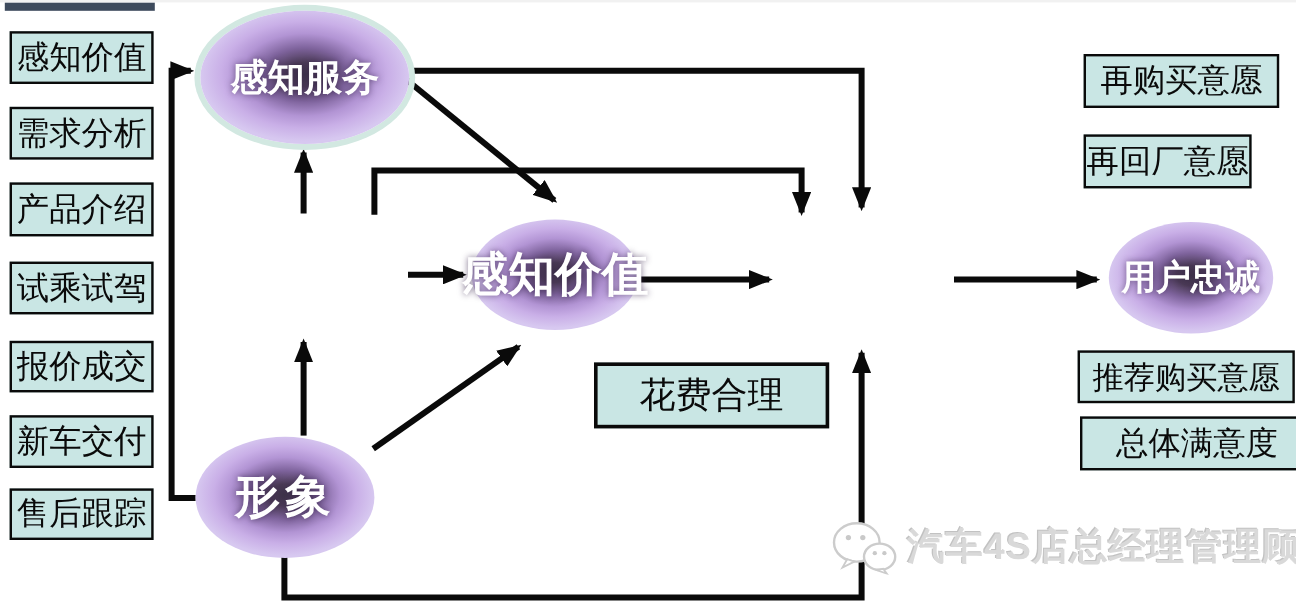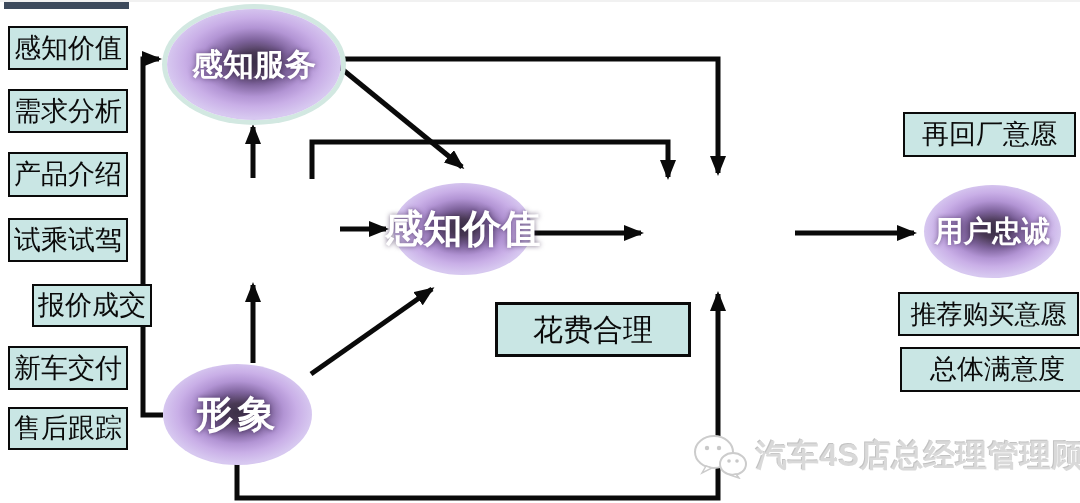--- a/index.html
+++ b/index.html
@@ -64,32 +64,33 @@
       <path d="M534,231 L641,231" marker-end="url(#ah)"></path>
       <path d="M795,231 L914,231" marker-end="url(#ah)"></path>
       <path d="M237,461 L237,496 L718,496 L718,292" marker-end="url(#ah)"></path>
     </g>
   </svg>
 
   <div class="pbox" style="left:8px;top:24px;width:120px;height:44px;">感知价值</div>
   <div class="pbox" style="left:8px;top:87px;width:120px;height:44px;">需求分析</div>
   <div class="pbox" style="left:8px;top:150px;width:120px;height:45px;">产品介绍</div>
   <div class="pbox" style="left:8px;top:216px;width:120px;height:44px;">试乘试驾</div>
-  <div class="pbox" style="left:8px;top:282px;width:120px;height:43px;margin-left:24px;">报价成交</div>
+  <div class="pbox" style="left:8px;top:282px;width:120px;height:43px;">报价成交</div>
   <div class="pbox" style="left:8px;top:344px;width:120px;height:44px;">新车交付</div>
   <div class="pbox" style="left:8px;top:405px;width:120px;height:43px;">售后跟踪</div>
 
   <div class="ell ring" style="left:167px;top:7px;width:174px;height:111px;font-size:31px;">感知服务</div>
   <div class="ell" style="left:393px;top:181px;width:139px;height:92px;font-size:39px;">感知价值</div>
   <div class="ell" style="left:924px;top:183px;width:137px;height:93px;font-size:29px;">用户忠诚</div>
   <div class="ell" style="left:163px;top:362px;width:149px;height:101px;font-size:38px;letter-spacing:4px;">形象</div>
 
   <div class="pbox" style="left:495px;top:300px;width:196px;height:55px;font-size:30px;border-width:3px;">花费合理</div>
 
-  <div class="pbox" style="left:903px;top:110px;width:173px;height:45px;">再回厂意愿</div>
+  <div class="pbox" style="left:903px;top:43px;width:163px;height:45px;">再购买意愿</div>
+  <div class="pbox" style="left:903px;top:110px;width:140px;height:45px;">再回厂意愿</div>
 
   <div class="pbox" style="left:898px;top:290px;width:181px;height:44px;font-size:26px;">推荐购买意愿</div>
   <div class="pbox" style="left:900px;top:345px;width:195px;height:45px;">总体满意度</div>
 
   <div class="watermark">
     <span style="display:inline-flex;">
       <svg width="56" height="46" viewBox="0 0 56 46" xmlns="http://www.w3.org/2000/svg">
         <ellipse cx="22" cy="19" rx="19" ry="16" fill="#ffffff" stroke="#cccccc" stroke-width="2"></ellipse>
         <circle cx="15" cy="15" r="2.2" fill="#c9c9c9"></circle>
         <circle cx="27" cy="15" r="2.2" fill="#c9c9c9"></circle>

